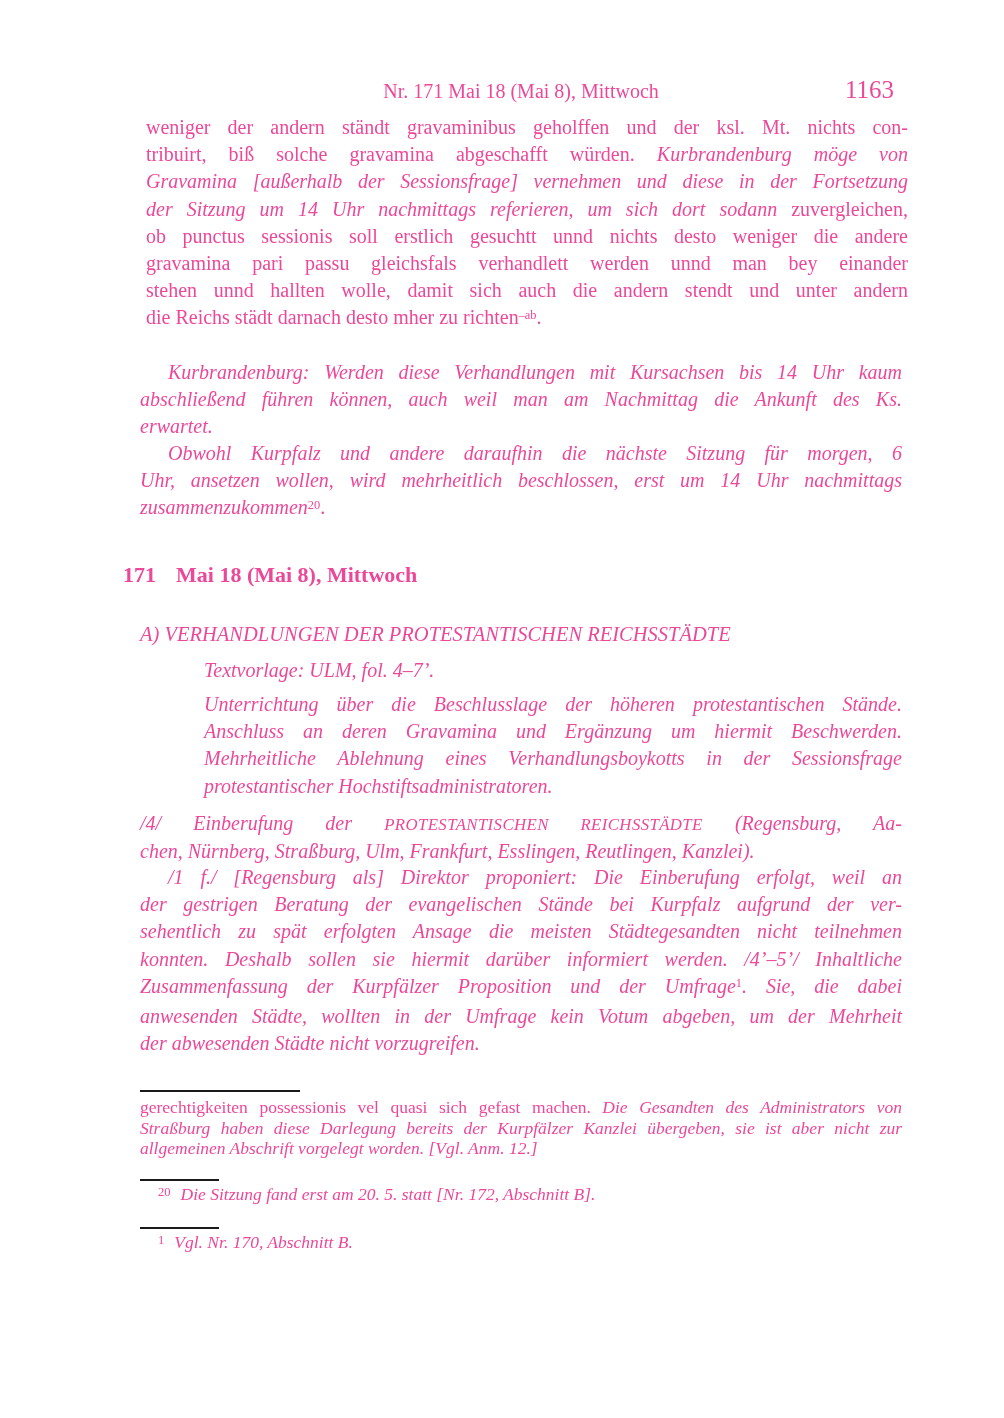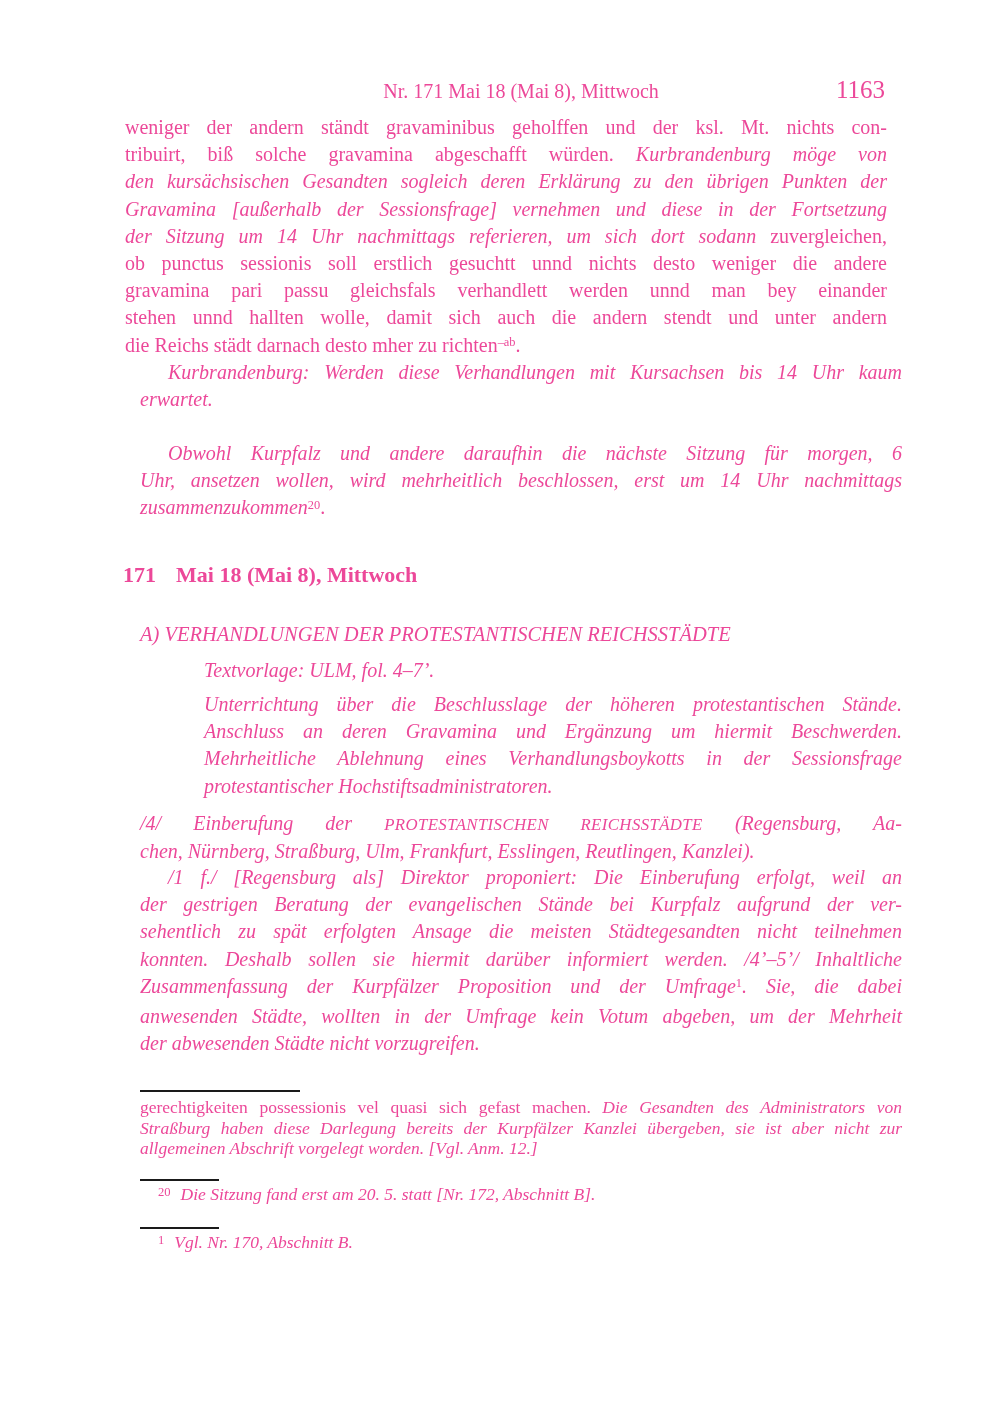--- a/index.html
+++ b/index.html
@@ -23,23 +23,23 @@
   .fn .line.indent { text-indent: 18px; }
 
   .r  { font-style: normal; }
   .i  { font-style: italic; }
   .ci { font-style: italic; font-size: 0.84em; letter-spacing: 0.4px; }
   .sup  { font-size: 0.62em; position: relative; top: -0.45em; font-style: normal; }
   .fnum { font-size: 0.72em; position: relative; top: -0.35em; font-style: normal; margin-right: 10px; }
 
   .header { top: 80px; left: 95px; width: 762px; font-size: 20px; }
   .header-title { display: block; text-align: center; }
-  .page-number { position: absolute; right: 17px; top: -4px; font-size: 25px; }
+  .page-number { position: absolute; right: 8px; top: -4px; font-size: 25px; }
 
-  .para1 { top: 114px; left: 80px; width: 762px; }
+  .para1 { top: 114px; left: 101px; width: 762px; }
   .para2 { top: 359px; left: 95px; width: 762px; }
   .para3 { top: 440px; left: 95px; width: 762px; }
 
   .heading171 { top: 562px; left: 78px; width: 762px; font-weight: bold; font-size: 22px; }
   .heading171 .num { margin-right: 20px; }
 
   .a-heading { top: 623px; left: 95px; width: 762px; font-style: italic; font-size: 20.5px; white-space: nowrap; }
   .textvorlage { top: 657px; left: 159px; width: 698px; font-style: italic; }
   .unterrichtung { top: 691px; left: 159px; width: 698px; font-style: italic; font-family: Liberation Serif, serif; }
 
@@ -60,30 +60,30 @@
 <div class="page">
 
   <div class="block header">
     <span class="header-title">Nr. 171 Mai 18 (Mai 8), Mittwoch</span>
     <span class="page-number">1163</span>
   </div>
 
   <div class="block body-text para1">
       <div class="line"><span class="r">weniger der andern ständt gravaminibus geholffen und der ksl. Mt. nichts con-</span></div>
       <div class="line"><span class="r">tribuirt, biß solche gravamina abgeschafft würden. </span><span class="i">Kurbrandenburg möge von</span></div>
-      <div class="line"><span class="i">den kursächsischen Gesandten sogleich deren Erklärung zu den übrigen Punkten der</span></div>
       <div class="line"><span class="i">Gravamina [außerhalb der Sessionsfrage] vernehmen und diese in der Fortsetzung</span></div>
       <div class="line"><span class="i">der Sitzung um 14 Uhr nachmittags referieren, um sich dort sodann </span><span class="r">zuvergleichen,</span></div>
       <div class="line"><span class="r">ob punctus sessionis soll erstlich gesuchtt unnd nichts desto weniger die andere</span></div>
       <div class="line"><span class="r">gravamina pari passu gleichsfals verhandlett werden unnd man bey einander</span></div>
       <div class="line"><span class="r">stehen unnd hallten wolle, damit sich auch die andern stendt und unter andern</span></div>
       <div class="line last"><span class="r">die Reichs städt darnach desto mher zu richten</span><span class="sup">–ab</span><span class="r">.</span></div>
     </div>
   <div class="block body-text para2">
       <div class="line indent"><span class="i">Kurbrandenburg: Werden diese Verhandlungen mit Kursachsen bis 14 Uhr kaum</span></div>
+      <div class="line"><span class="i">abschließend führen können, auch weil man am Nachmittag die Ankunft des Ks.</span></div>
       <div class="line last"><span class="i">erwartet.</span></div>
     </div>
   <div class="block body-text para3">
       <div class="line indent"><span class="i">Obwohl Kurpfalz und andere daraufhin die nächste Sitzung für morgen, 6</span></div>
       <div class="line"><span class="i">Uhr, ansetzen wollen, wird mehrheitlich beschlossen, erst um 14 Uhr nachmittags</span></div>
       <div class="line last"><span class="i">zusammenzukommen</span><span class="sup">20</span><span class="r">.</span></div>
     </div>
 
   <div class="block heading171">
     <span class="num">171</span><span>Mai 18 (Mai 8), Mittwoch</span>

